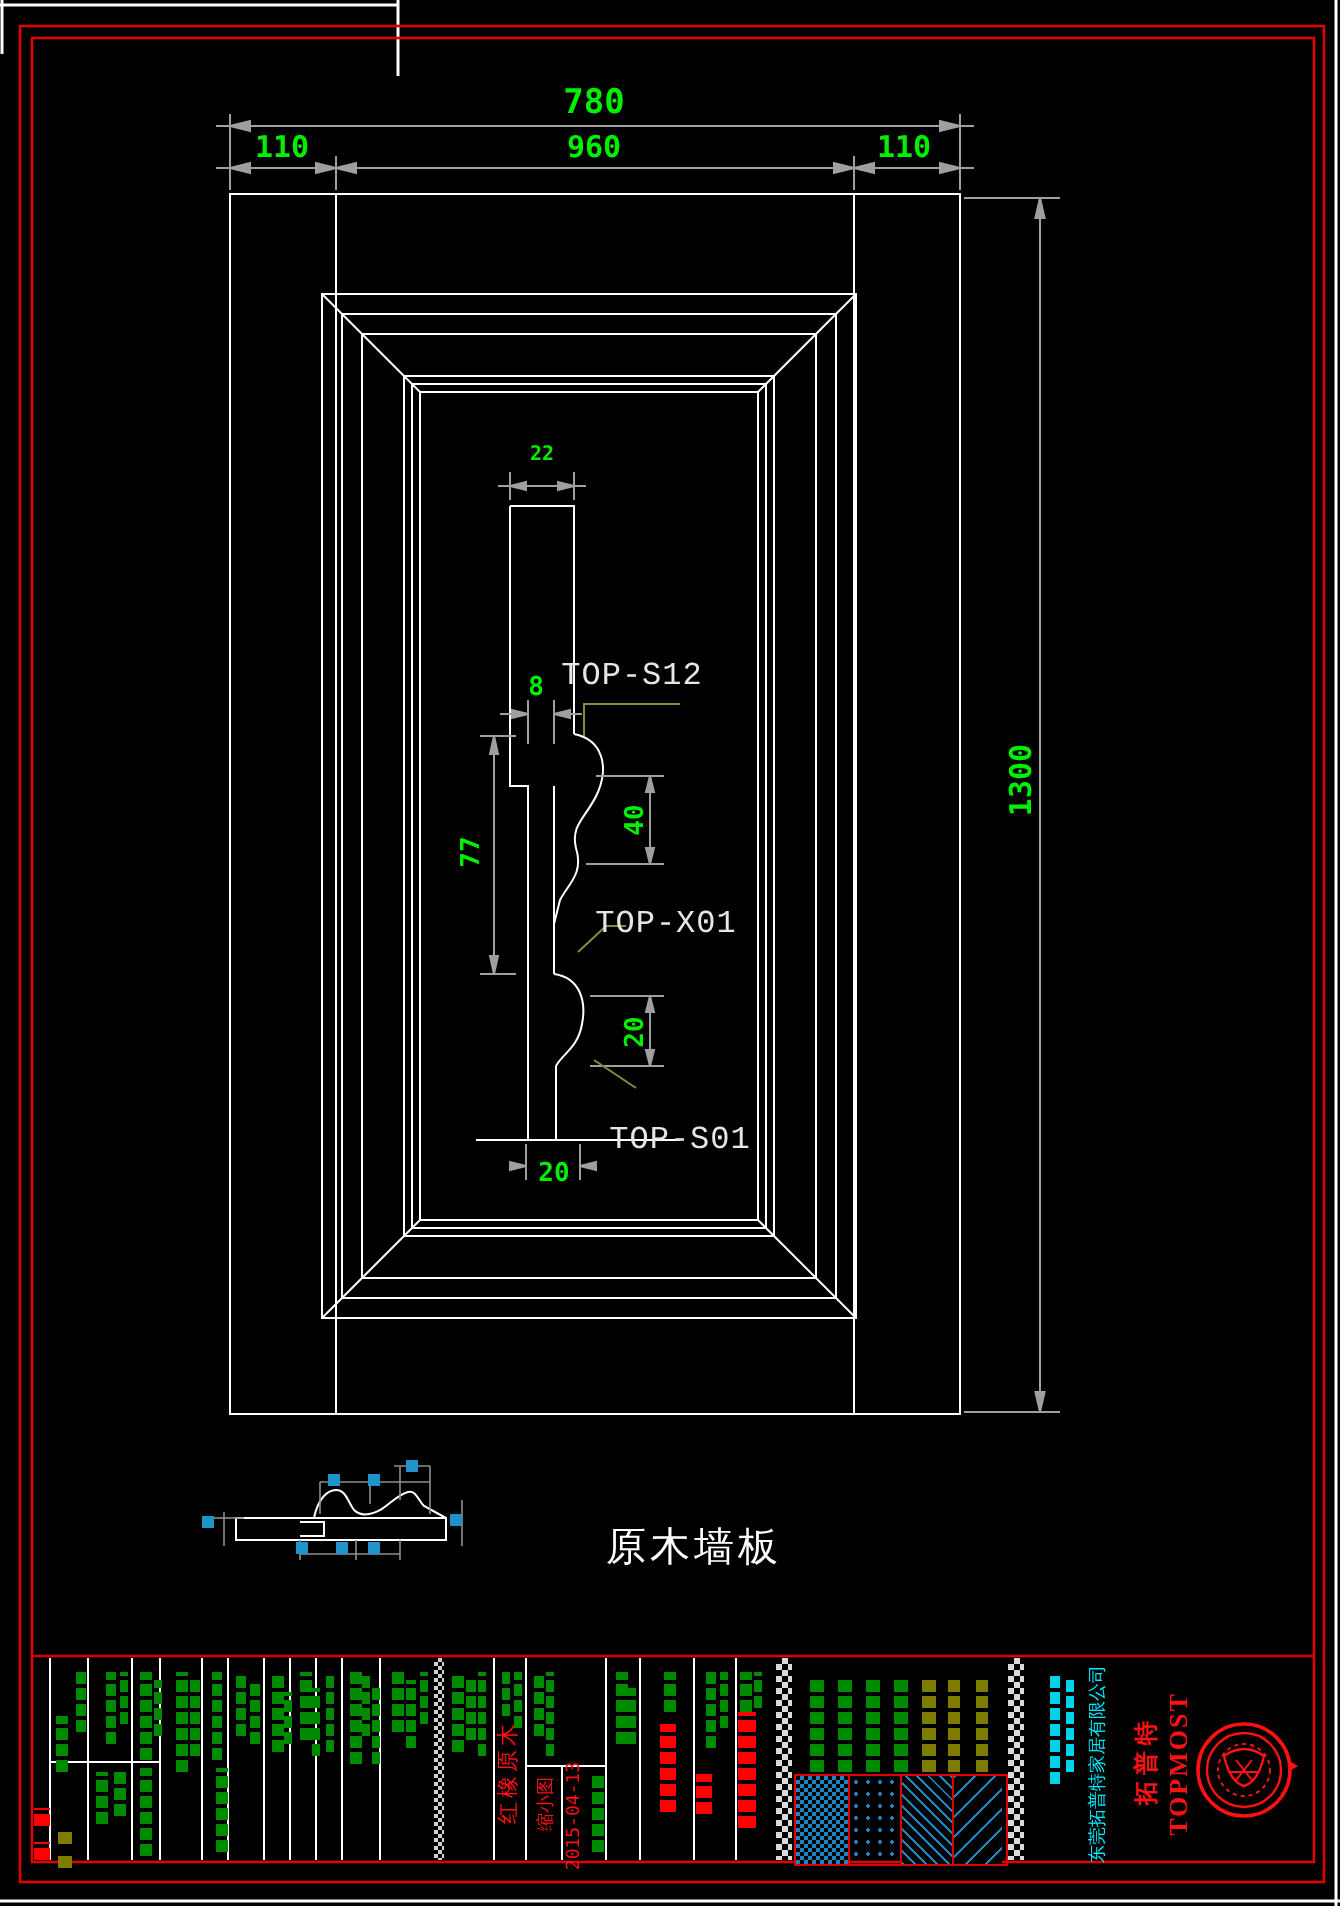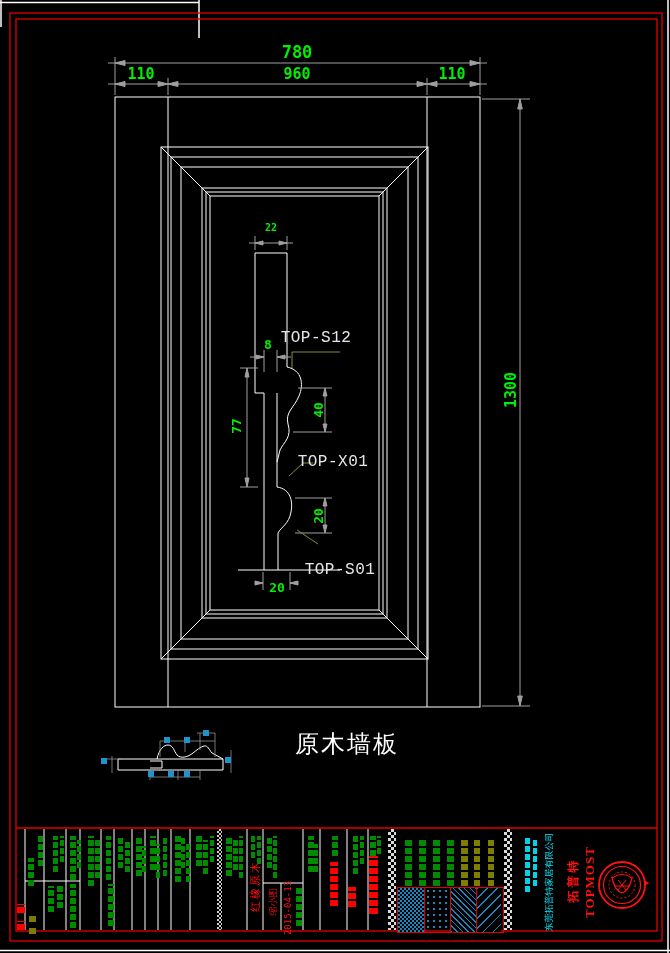--- a/index.html
+++ b/index.html
@@ -3,21 +3,21 @@
 <meta charset="utf-8">
 <style>
   html,body{margin:0;padding:0;background:#000;}
   body{width:670px;height:953px;position:relative;overflow:hidden;
        font-family:"DejaVu Sans Mono",monospace;}
   svg{position:absolute;left:0;top:0;}
   .ht{position:absolute;transform:translate(-50%,-50%);white-space:nowrap;line-height:1;}
   .vt{position:absolute;transform:translate(-50%,-50%) rotate(-90deg);white-space:nowrap;line-height:1;}
   .dim{color:#00ee00;font-weight:bold;font-family:"DejaVu Sans Mono",monospace;}
   .plabel{color:#e6e6e6;font-family:Liberation Mono, monospace;font-size:16px;letter-spacing:0.5px;}
-  .bigtitle{color:#fff;font-family:"Liberation Serif",serif;font-size:24px;letter-spacing:2px;}
+  .bigtitle{color:#fff;font-family:"Liberation Serif",serif;font-size:20px;letter-spacing:2px;margin-top:30px;}
   .redtxt{color:#ff1111;font-family:"Liberation Serif",serif;}
   .cyantxt{color:#00eaff;font-family:"Liberation Sans",sans-serif;}
   .bar{position:absolute;}
   .mark{position:absolute;width:6px;height:6px;background:#1f93cc;}
   .checker{position:absolute;background:repeating-conic-gradient(#d9d9d9 0% 25%,#000 0% 50%) 0 0/6px 6px;}
   .checker.fine{background:repeating-conic-gradient(#cfcfcf 0% 25%,#000 0% 50%) 0 0/4px 4px;}
   .legend{position:absolute;border:1px solid #e00000;display:flex;}
   .cell{height:100%;box-sizing:border-box;border-left:1px solid #e00000;}
   .cell:first-child{border-left:none;}
   .p1{background:repeating-conic-gradient(#1a86c0 0% 25%,#000 0% 50%) 0 0/4px 4px;}

